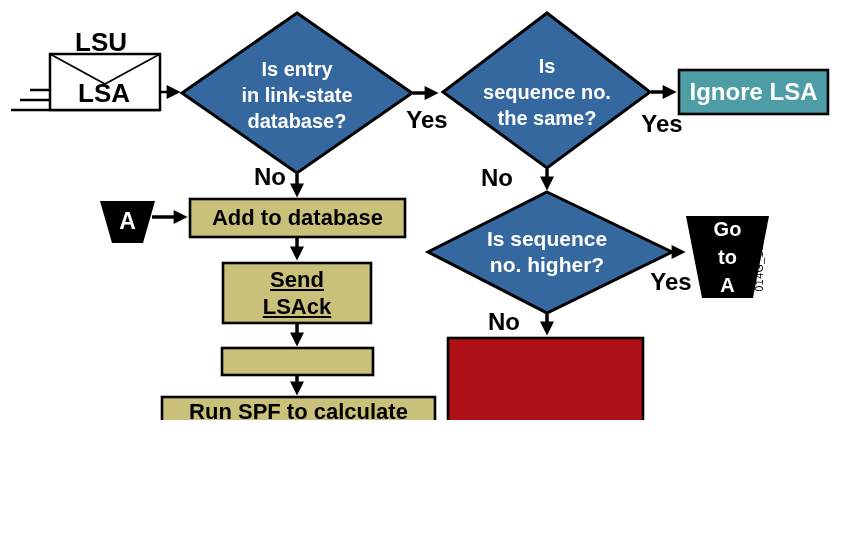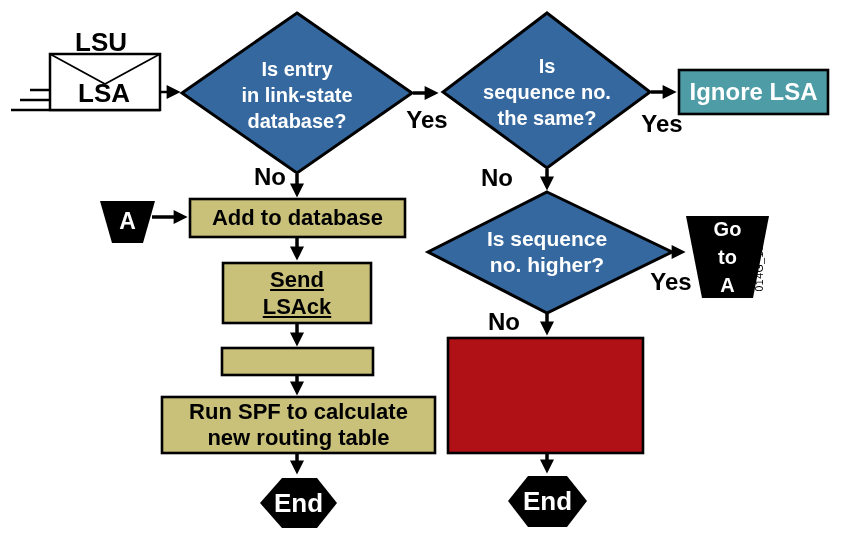--- a/index.html
+++ b/index.html
@@ -1,17 +1,17 @@
 <!DOCTYPE html>
 <html style="--c-decision_fill: #35689e; --c-process_fill: #c9c17a; --c-ignore_fill: #4d9ca6; --c-alert_fill: #b01116; --c-shape_black: #000000; --c-outline: #000000; --c-text_light: #ffffff; --c-text_dark: #000000; --c-background: #ffffff;"><head>
 <meta charset="utf-8">
 <style>
   html,body{margin:0;padding:0;background:#fff;}
   .stage{
-    position:relative;width:853px;height:549px;background:var(--c-background,#fff);
+    position:relative;width:853px;height:420px;background:var(--c-background,#fff);
     font-family:"Liberation Sans","DejaVu Sans",sans-serif;overflow:hidden;
   }
   .stage svg{position:absolute;left:0;top:0;z-index:1;}
   .txt{position:absolute;z-index:2;font-weight:bold;text-align:center;white-space:pre-line;}
   .dark{color:var(--c-text_dark,#000);}
   .light{color:var(--c-text_light,#fff);}
   .flex{display:flex;align-items:center;justify-content:center;}
   
   .diamond{fill:var(--c-decision_fill);stroke:var(--c-outline);stroke-width:3;}
   .procbox{fill:var(--c-process_fill);stroke:var(--c-outline);stroke-width:2.6;}

